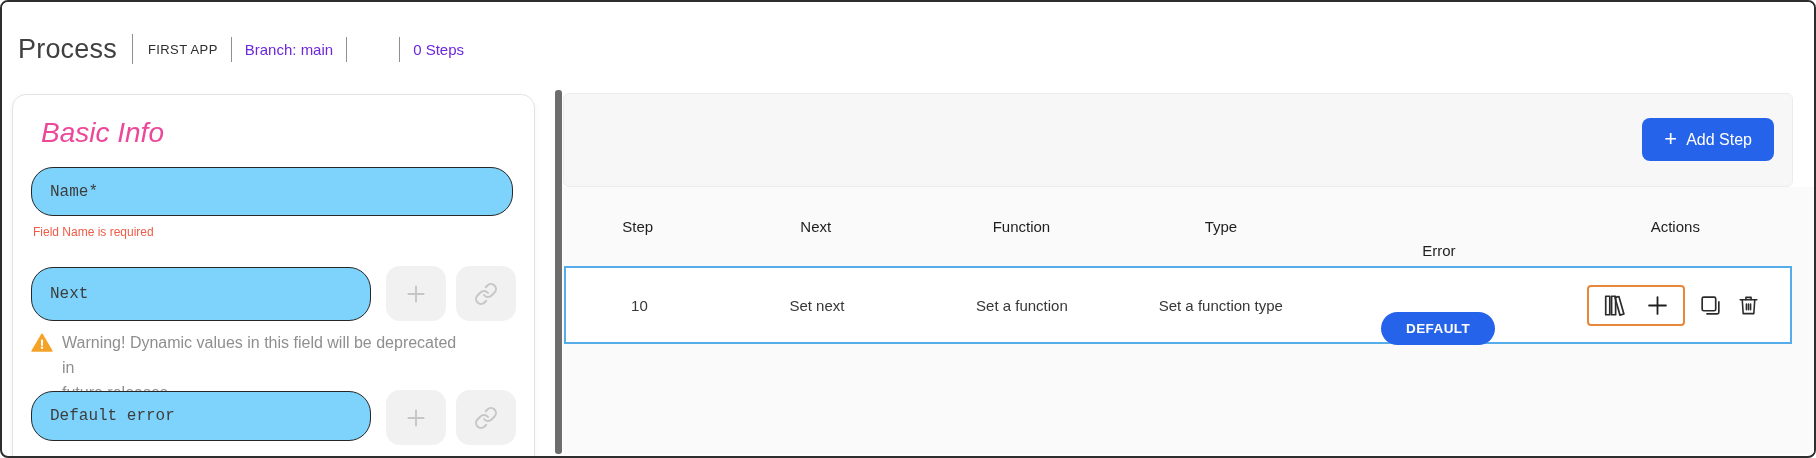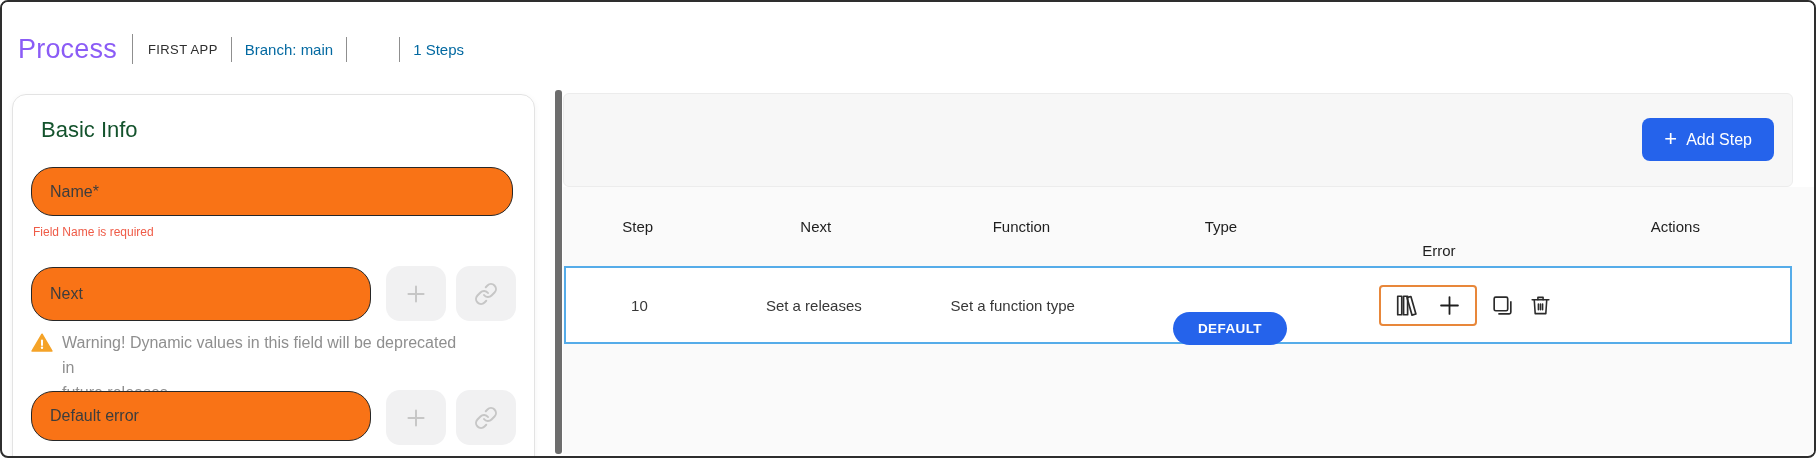--- a/index.html
+++ b/index.html
@@ -5,34 +5,34 @@
   * { margin:0; padding:0; box-sizing:border-box; }
   html,body { background:#fff; }
   body { font-family:"Liberation Sans", sans-serif; }
 
   .screen { position:relative; width:1816px; height:458px; background:#fff;
             border:2px solid #2e2e2e; border-radius:8px; overflow:hidden; }
 
   
   .top-header { position:absolute; left:0; top:0; right:0; height:72px; background:#fff;
                 display:flex; align-items:center; padding:22px 0 0 16px; }
-  .page-title { font-size:27px; font-weight:500; color:#8b5cf6; letter-spacing:.2px; }
+  .page-title { font-size:27px; font-weight:500; color:#404040; letter-spacing:.2px; }
   .sep { width:1px; background:#8f8f8f; height:30px; margin:0 15px; }
   .sep.small { height:25px; margin:0 13px; }
   .app-name { font-size:13px; color:#2e2e2e; letter-spacing:.4px; }
-  .branch-label, .steps-count { font-size:15px; color:#0369a1; }
+  .branch-label, .steps-count { font-size:15px; color:#6d28d9; }
   .sep-gap { width:26px; }
 
   
   .card { position:absolute; left:10px; top:92px; width:523px; height:400px; background:#fff;
           border:1px solid #e3e3e3; border-radius:14px; box-shadow:0 2px 6px rgba(0,0,0,.05); }
-  .card-title { position:absolute; left:28px; top:22px; font-size:22px; color:#14532d; }
-
-  .text-field { position:absolute; border:1.4px solid #272727; border-radius:22px; background:#f97316;
-                font-family:Liberation Sans, sans-serif; font-size:16px; color:#3d3d3d;
+  .card-title { position:absolute; left:28px; top:22px; font-size:28px; color:#ec4899;font-style:italic; }
+
+  .text-field { position:absolute; border:1.4px solid #272727; border-radius:22px; background:#7dd3fc;
+                font-family:Liberation Mono, monospace; font-size:16px; color:#3d3d3d;
                 padding:0 18px; outline:none; }
   .text-field::placeholder { color:#3d3d3d; opacity:1; }
   .field-name { left:18px; top:72px; width:482px; height:49px; }
   .field-next { left:18px; top:172px; width:340px; height:54px; }
   .field-default { left:18px; top:296px; width:340px; height:50px; }
 
   .field-error { position:absolute; left:20px; top:130px; font-size:12px; color:#ef5b47; }
 
   .chip-btn { position:absolute; width:60px; height:55px; background:#f1f1f2; border:none;
               border-radius:14px; display:flex; align-items:center; justify-content:center; cursor:pointer; }
@@ -88,21 +88,21 @@
 
   <div class="top-header">
     <div class="page-title">Process</div>
     <div class="sep"></div>
     <div class="app-name">FIRST APP</div>
     <div class="sep small"></div>
     <div class="branch-label">Branch: main</div>
     <div class="sep small"></div>
     <div class="sep-gap"></div>
     <div class="sep small"></div>
-    <div class="steps-count">1 Steps</div>
+    <div class="steps-count">0 Steps</div>
   </div>
 
   <div class="card">
     <div class="card-title">Basic Info</div>
 
     <input class="text-field field-name" type="text" placeholder="Name*" style="">
     <div class="field-error">Field Name is required</div>
 
     <input class="text-field field-next" type="text" placeholder="Next" style="">
     <button class="chip-btn btn-plus-next">
@@ -160,21 +160,22 @@
         <div class="col c-step">Step</div>
         <div class="col c-next">Next</div>
         <div class="col c-func">Function</div>
         <div class="col c-type">Type</div>
         <div class="col c-error">Error</div>
         <div class="col c-actions">Actions</div>
       </div>
 
       <div class="trow">
         <div class="col c-step">10</div>
-        <div class="col c-func">Set a releases</div>
+        <div class="col c-next">Set next</div>
+        <div class="col c-func">Set a function</div>
         <div class="col c-type">Set a function type</div>
         <div class="col c-error cell-flex">
           <span class="error-badge">DEFAULT</span>
         </div>
         <div class="col c-actions cell-flex actions-cell">
           <span class="highlight-box">
             <button class="icon-btn">
               <svg width="27" height="27" viewBox="0 0 24 24" fill="none" stroke="#2b2b2b" stroke-width="1.5" stroke-linejoin="round">
                 <rect x="4.2" y="3.8" width="3.6" height="16.4"></rect>
                 <rect x="9.4" y="3.8" width="3.6" height="16.4"></rect>

